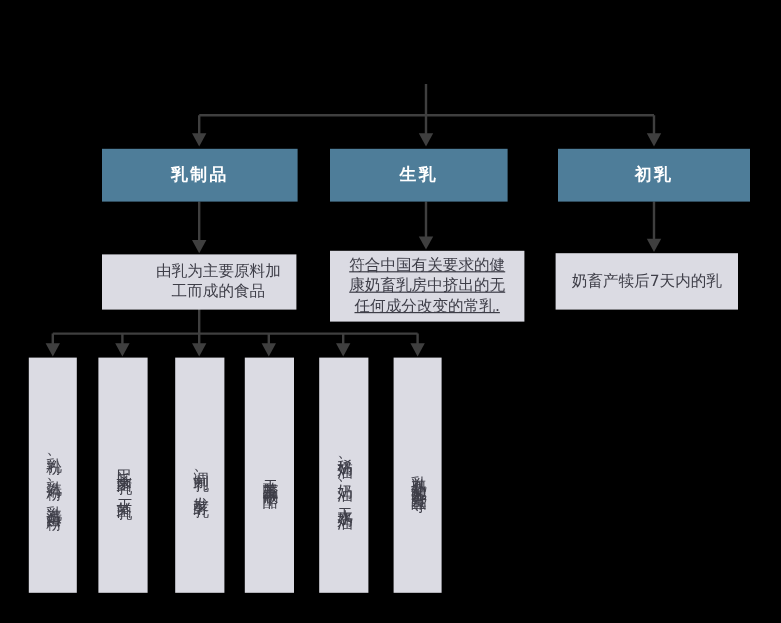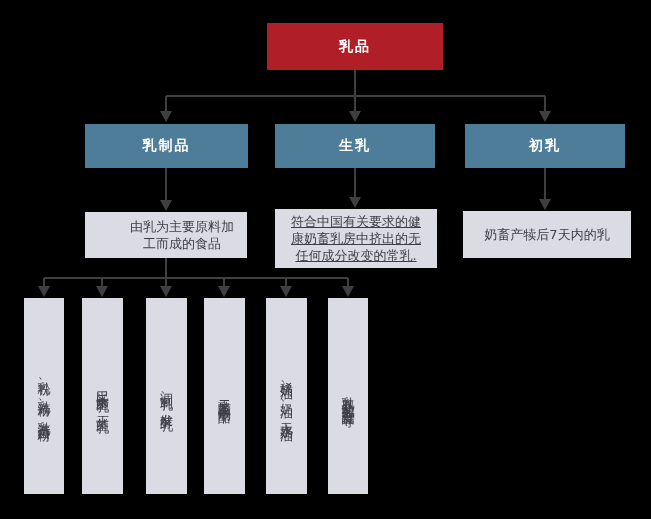--- a/index.html
+++ b/index.html
@@ -48,32 +48,32 @@
   }
   .branch-node {
     top: 124px; height: 44px;
     background: var(--branch-bg, #4e7d99);
     color: var(--text-on-dark, #ffffff);
     font-size: 14px;
     font-weight: bold;
     letter-spacing: 2px;
   }
   .branch-1 { left: 85px;  width: 163px; }
-  .branch-2 { left: 275px; width: 160px; }
+  .branch-2 { left: 275px; width: 148px; }
   .branch-3 { left: 465px; width: 160px; }
   .desc-node {
     background: var(--detail-bg, #dbdbe3);
     color: var(--text-on-light, #3e3e48);
     font-size: 13px;
     line-height: 17px;
     padding: 4px 13px;
   }
   .desc-1 { left: 85px;  top: 212px; width: 162px; min-height: 46px; padding-left: 45px; }
   .desc-2 { left: 275px; top: 209px; width: 162px; min-height: 53px; text-decoration: underline; }
-  .desc-3 { left: 463px; top: 211px; width: 168px; min-height: 47px; padding: 4px 8px; }
+  .desc-3 { left: 463px; top: 211px; width: 152px; min-height: 47px; padding: 4px 8px; }
   .leaf-node {
     top: 298px; height: 196px;
     background: var(--detail-bg, #dbdbe3);
     color: var(--text-on-light, #3e3e48);
   }
   .leaf-node .vtext {
     writing-mode: vertical-rl;
     text-orientation: upright;
     font-size: 13px;
     line-height: 1;
@@ -106,23 +106,20 @@
       <polygon class="arrow" points="539,199 551,199 545,210"></polygon>
       <polygon class="arrow" points="38,286 50,286 44,297"></polygon>
       <polygon class="arrow" points="96,286 108,286 102,297"></polygon>
       <polygon class="arrow" points="160,286 172,286 166,297"></polygon>
       <polygon class="arrow" points="218,286 230,286 224,297"></polygon>
       <polygon class="arrow" points="280,286 292,286 286,297"></polygon>
       <polygon class="arrow" points="342,286 354,286 348,297"></polygon>
     </g>
   </svg>
 
-  <div class="node root-node">
-    <span>乳品</span>
-  </div>
 
   <div class="node branch-node branch-1">
     <span>乳制品</span>
   </div>
   <div class="node branch-node branch-2">
     <span>生乳</span>
   </div>
   <div class="node branch-node branch-3">
     <span>初乳</span>
   </div>

